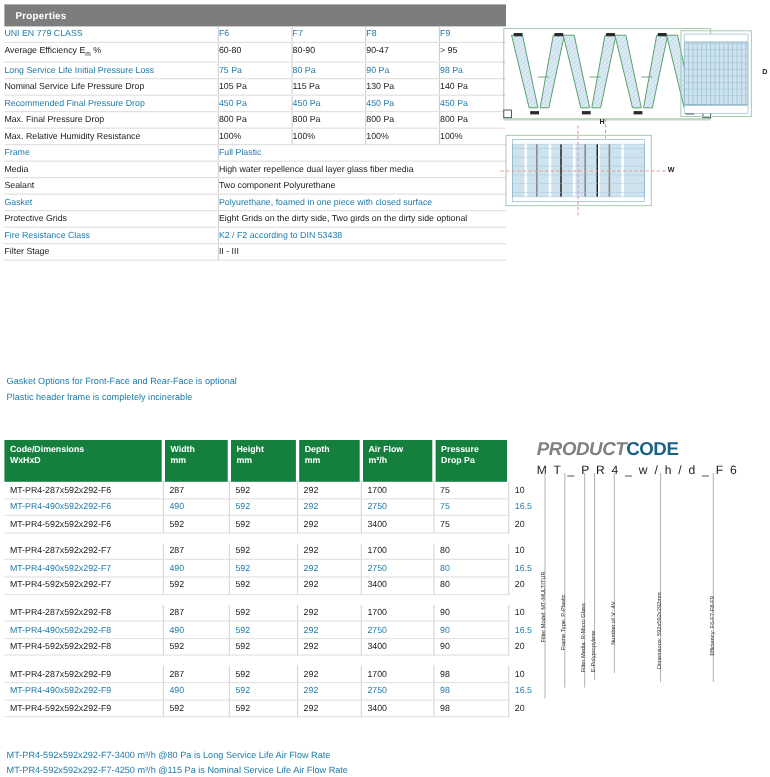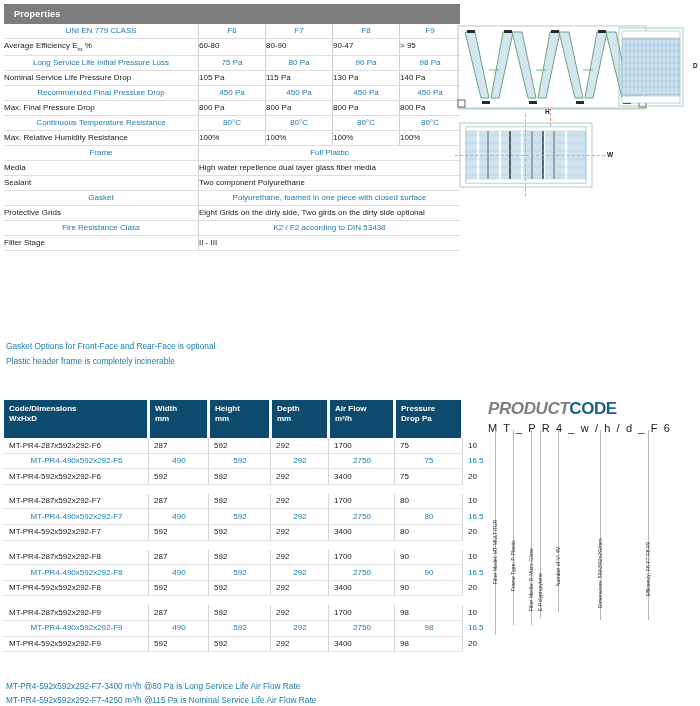--- a/index.html
+++ b/index.html
@@ -53,21 +53,21 @@
   }
   td.p-v1 { width: 66px; }
   td.p-v2 { width: 66px; }
   td.p-v3 { width: 66px; }
   td.p-v4 { width: auto; }
   td.p-wide {
     border-left: 1px solid #cfcfcf;
     padding-left: 6px;
     margin-top: 24px;
   }
-  .blue { color: #1f7ba8; text-align: center; }
+  .blue { color: #1f7ba8; }
   .dark { color: #1a1a1a; }
   .sub { font-size: 6px; vertical-align: sub; }
 
   
   #notes {
     position: absolute;
     left: 6px;
     top: 339px;
     width: 420px;
     color: #1f7ba8;
@@ -78,21 +78,21 @@
   
   #dim-table {
     position: absolute;
     left: 4px;
     top: 400px;
     width: 452px;
     border-collapse: collapse;
     table-layout: fixed;
   }
   #dim-table th {
-    background: #0c4a6e;
+    background: #15803d;
     color: #ffffff;
     font-size: 8px;
     font-weight: bold;
     text-align: left;
     padding: 4px 4px 4px 5px;
     line-height: 1.25;
     border-right: 3px solid #ffffff;
     vertical-align: top;
   }
   #dim-table td {
@@ -232,27 +232,20 @@
           <td class="p-v2 blue">450 Pa</td>
           <td class="p-v3 blue">450 Pa</td>
           <td class="p-v4 blue">450 Pa</td>
         </tr>
         <tr>
           <td class="p-label dark">Max. Final Pressure Drop</td>
           <td class="p-v1 dark">800 Pa</td>
           <td class="p-v2 dark">800 Pa</td>
           <td class="p-v3 dark">800 Pa</td>
           <td class="p-v4 dark">800 Pa</td>
-        </tr>
-        <tr>
-          <td class="p-label blue">Continuous Temperature Resistance</td>
-          <td class="p-v1 blue">80°C</td>
-          <td class="p-v2 blue">80°C</td>
-          <td class="p-v3 blue">80°C</td>
-          <td class="p-v4 blue">80°C</td>
         </tr>
         <tr>
           <td class="p-label dark">Max. Relative Humidity Resistance</td>
           <td class="p-v1 dark">100%</td>
           <td class="p-v2 dark">100%</td>
           <td class="p-v3 dark">100%</td>
           <td class="p-v4 dark">100%</td>
         </tr>
         <tr>
           <td class="p-label blue">Frame</td>

